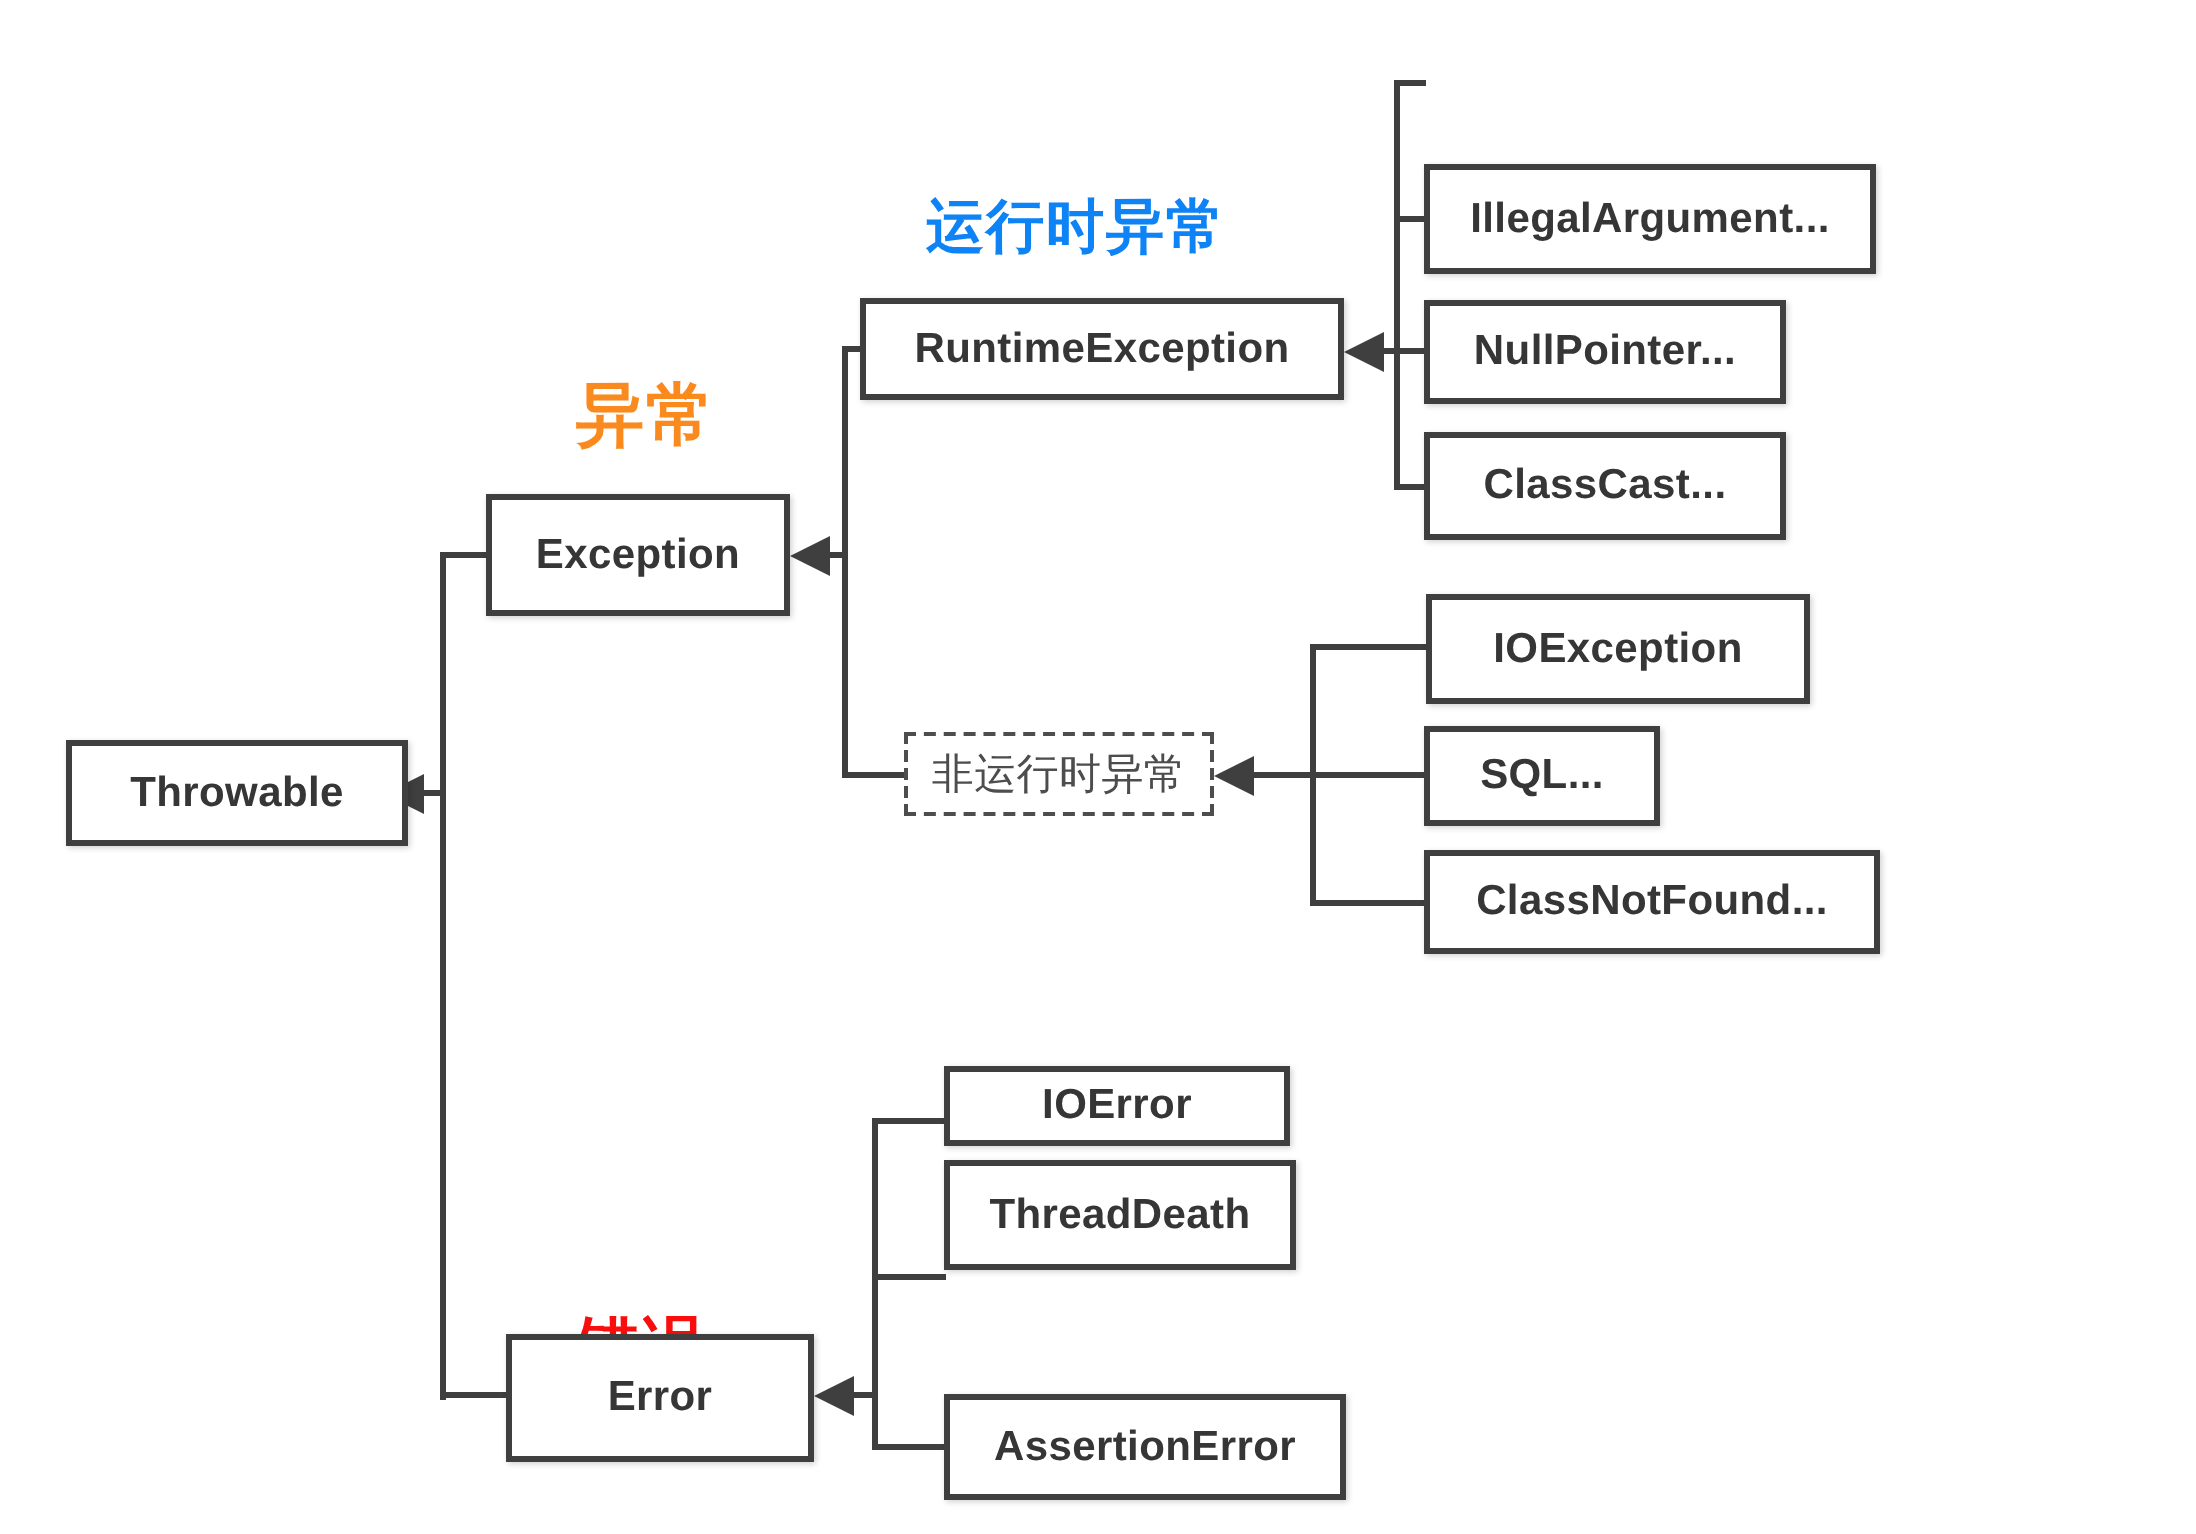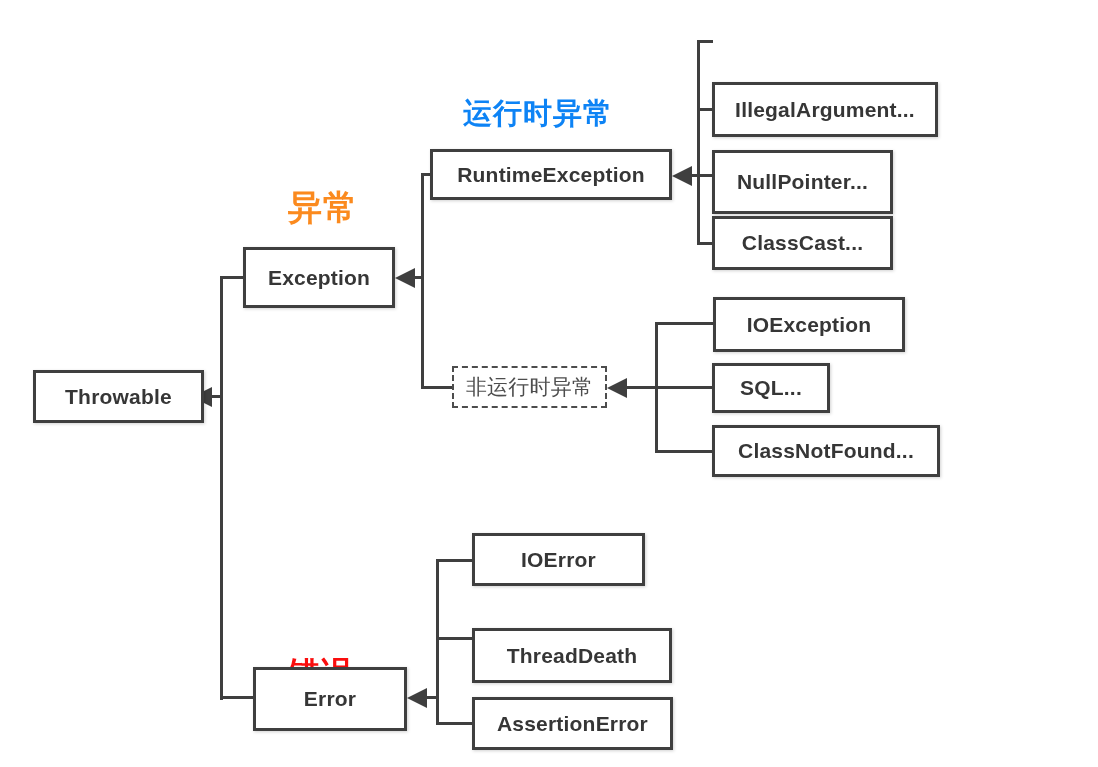--- a/index.html
+++ b/index.html
@@ -104,29 +104,29 @@
 
   <div class="box" style="left:253px; top:667px; width:154px; height:64px;text-align:center;">Error</div>
 
   <div class="box" style="left:430px; top:149px; width:242px; height:51px;">RuntimeException</div>
 
   <div class="box dashed" style="left:452px; top:366px; width:155px; height:42px;">非运行时异常</div>
 
 
   <div class="box" style="left:712px; top:82px; width:226px; height:55px;">IllegalArgument...</div>
 
-  <div class="box" style="left:712px; top:150px; width:181px; height:64px;">NullPointer...</div>
+  <div class="box" style="left:712px; top:150px; width:181px; height:52px;">NullPointer...</div>
 
   <div class="box" style="left:712px; top:216px; width:181px; height:54px;">ClassCast...</div>
 
   <div class="box" style="left:713px; top:297px; width:192px; height:55px;">IOException</div>
 
   <div class="box" style="left:712px; top:363px; width:118px; height:50px;">SQL...</div>
 
   <div class="box" style="left:712px; top:425px; width:228px; height:52px;">ClassNotFound...</div>
 
-  <div class="box" style="left:472px; top:533px; width:173px; height:53px;text-align:center;">IOError</div>
+  <div class="box" style="left:472px; top:533px; width:173px; height:40px;text-align:center;">IOError</div>
 
-  <div class="box" style="left:472px; top:628px; width:200px; height:55px;">ThreadDeath</div>
+  <div class="box" style="left:472px; top:580px; width:176px; height:55px;">ThreadDeath</div>
 
   <div class="box" style="left:472px; top:697px; width:201px; height:53px;">AssertionError</div>
 
 </div>
 
 </body></html>

